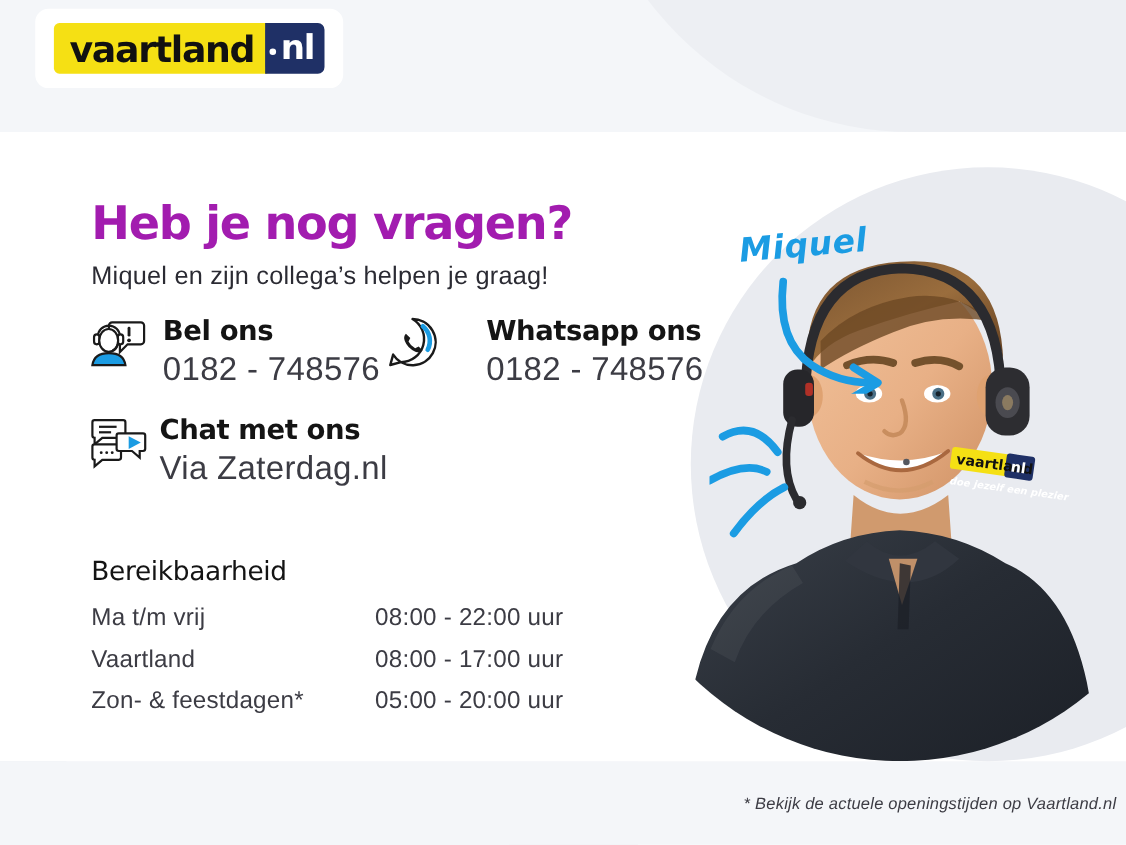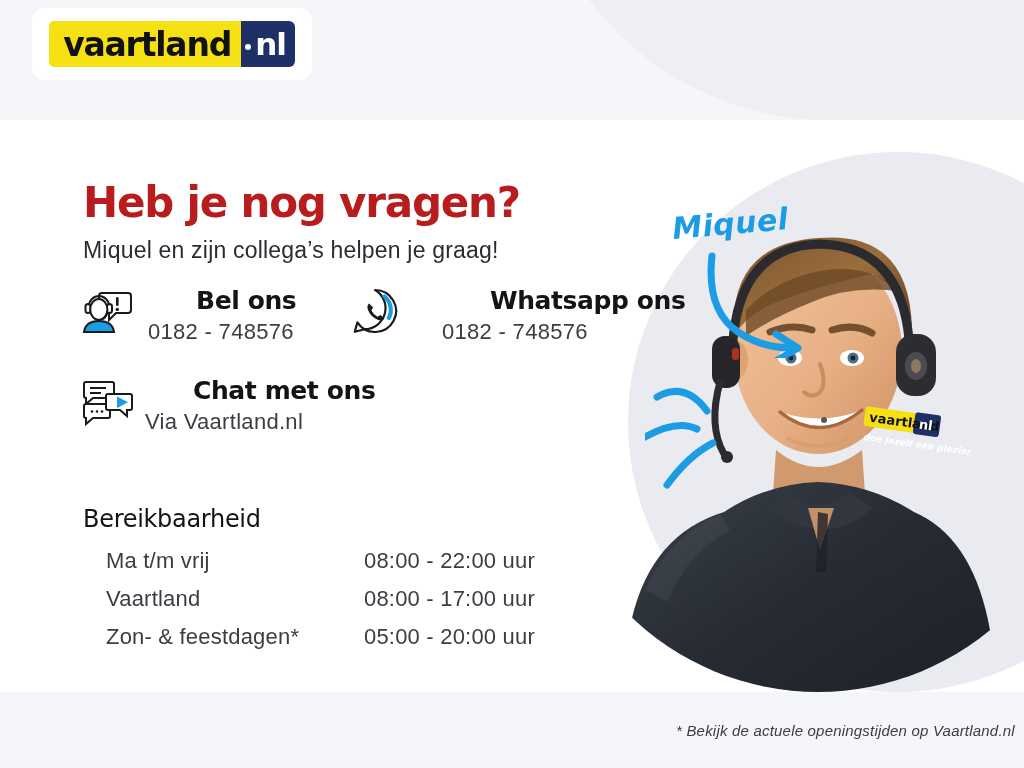--- a/index.html
+++ b/index.html
@@ -123,21 +123,21 @@
 
   
   .title {
     position: absolute;
     left: 83px;
     top: 152px;
     font-family: "DejaVu Sans", sans-serif;
     font-weight: 700;
     font-size: 42px;
     letter-spacing: -1.2px;
-    color: #b91c1c;
+    color: #a21caf;
     line-height: 1.1;
   }
   .subtitle {
     position: absolute;
     left: 83px;
     top: 214px;
     font-family: Liberation Sans, sans-serif;
     font-size: 23px;
     color: #2b2b33;
     letter-spacing: 0.2px;
@@ -160,25 +160,24 @@
     flex: 0 0 54px;
   }
   .contact-text { padding-top: 3px; }
   .contact-title {
     font-family: "DejaVu Sans", sans-serif;
     font-weight: 700;
     font-size: 25px;
     color: #141414;
     letter-spacing: -0.4px;
     line-height: 1.15;
-    margin-left: 48px;
   }
   .contact-sub {
     font-family: "Liberation Sans", sans-serif;
-    font-size: 22px;
+    font-size: 30px;
     color: #3c3c44;
     letter-spacing: 0.3px;
     margin-top: 3px;
   }
 
   
   .hours-title {
     position: absolute;
     left: 83px;
     top: 505px;
@@ -186,21 +185,20 @@
     font-weight: 400;
     font-size: 24px;
     color: #141414;
     letter-spacing: -0.3px;
   }
   .hours-table {
     position: absolute;
     left: 83px;
     top: 548px;
     border-collapse: collapse;
-    margin-left: 23px;
   }
   .hours-table td {
     font-family: "Liberation Sans", sans-serif;
     font-size: 22px;
     color: #3c3c44;
     padding: 0 0 12px 0;
     letter-spacing: 0.2px;
     white-space: nowrap;
   }
   .hours-table td.col-day   { width: 258px; }
@@ -433,21 +431,21 @@
       <rect x="10" y="18" width="11" height="2" fill="#1a1a1a"></rect>
       <path d="M6 30 h22 a2 2 0 0 1 2 2 v10 a2 2 0 0 1 -2 2 h-15 l-7 6 v-6 a2 2 0 0 1 -2 -2 v-10 a2 2 0 0 1 2 -2 z" fill="#ffffff" stroke="#1a1a1a" stroke-width="2"></path>
       <circle cx="12" cy="37.5" r="1.3" fill="#1a1a1a"></circle>
       <circle cx="17" cy="37.5" r="1.3" fill="#1a1a1a"></circle>
       <circle cx="22" cy="37.5" r="1.3" fill="#1a1a1a"></circle>
       <path d="M28 20 h22 a2 2 0 0 1 2 2 v12 a2 2 0 0 1 -2 2 h-3 v6 l-7 -6 h-12 a2 2 0 0 1 -2 -2 v-12 a2 2 0 0 1 2 -2 z" fill="#ffffff" stroke="#1a1a1a" stroke-width="2"></path>
       <path d="M37 22.5 l11 5.8 l-11 5.8 z" fill="#1b9ce3"></path>
     </svg>
     <div class="contact-text">
       <div class="contact-title">Chat met ons</div>
-      <div class="contact-sub">Via Vaartland.nl</div>
+      <div class="contact-sub">Via Zaterdag.nl</div>
     </div>
   </div>
 
   <div class="hours-title">Bereikbaarheid</div>
   <table class="hours-table">
     <tbody>
       <tr>
         <td class="col-day">Ma t/m vrij</td>
         <td class="col-time">08:00 - 22:00 uur</td>
       </tr>

